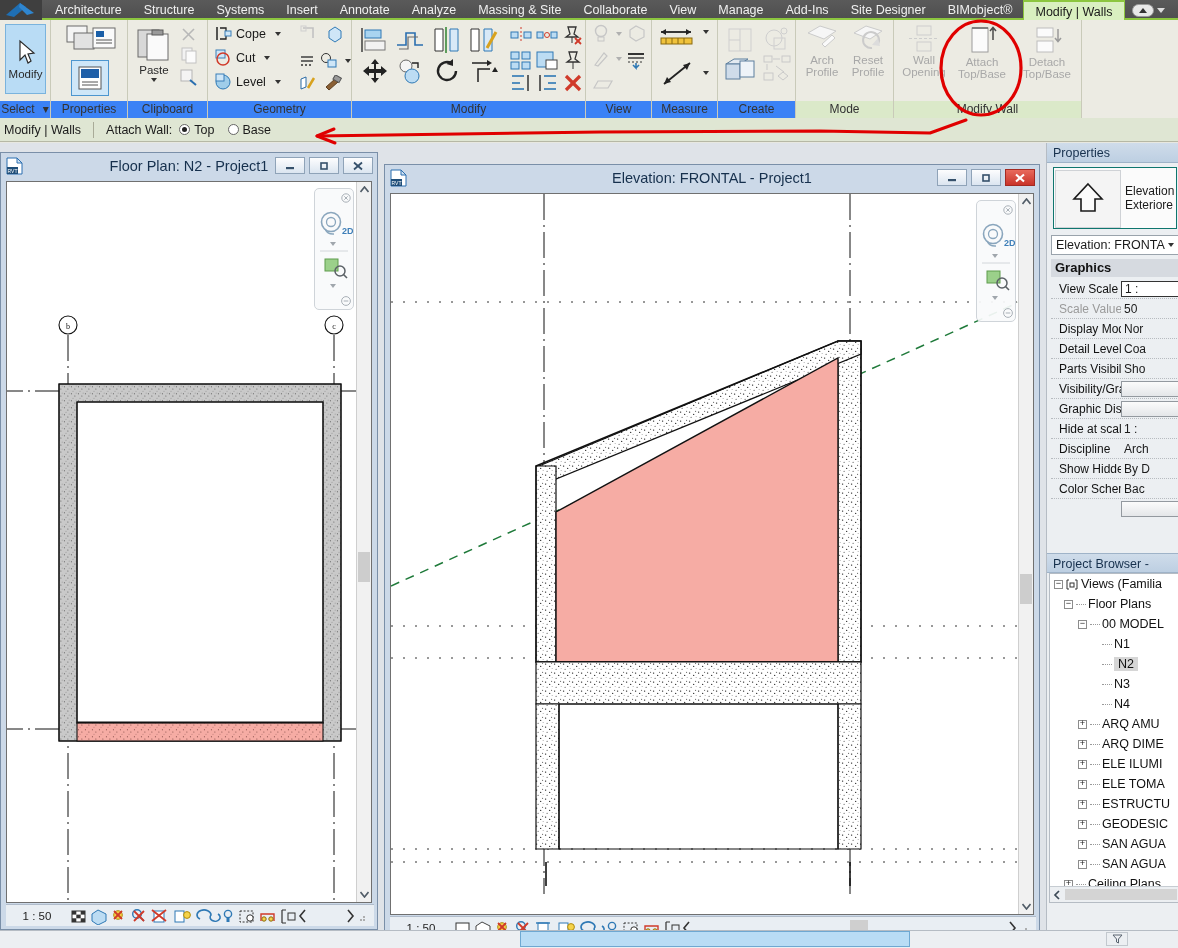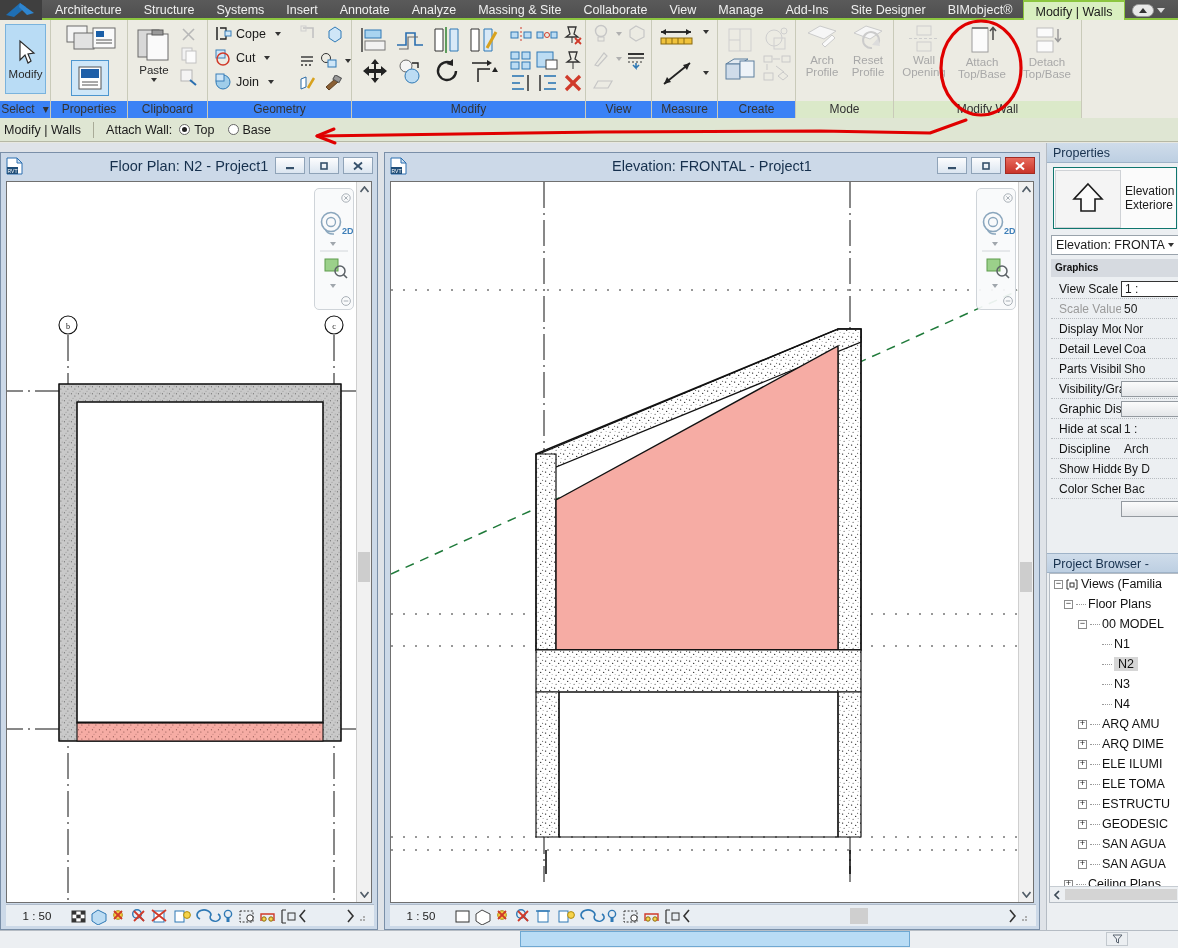--- a/index.html
+++ b/index.html
@@ -73,21 +73,21 @@
   .rdock{position:absolute;left:1046px;top:143px;width:132px;height:787px;background:#eceff2;border-left:1px solid #b5bcc4;}
   .dockhdr{height:20px;line-height:20px;padding-left:6px;font-size:12.5px;color:#16304d;
      background:linear-gradient(#cfdcea,#bdcfe2);border-bottom:1px solid #9fb3c8;}
   .ptypecard{position:absolute;left:6px;top:24px;width:124px;height:62px;background:#fbfbfb;border:1px solid #0f766e;display:flex;align-items:center;}
   .ptypethumb{width:66px;height:58px;margin:1px 4px 0 1px;background:#f4f4f4;border:1px solid #cfd2d6;display:flex;align-items:center;justify-content:center;}
   .ptypetext{font-size:12px;line-height:14px;color:#1a1a1a;white-space:nowrap;}
   .pcombo{position:absolute;left:4px;top:92px;width:128px;height:20px;background:#fff;border:1px solid #9aa3ac;
      display:flex;align-items:center;padding-left:4px;font-size:12.5px;}
   .pcombo .cart{margin-left:auto;margin-right:4px;}
   .grpbar{position:absolute;left:4px;width:128px;height:18px;line-height:18px;background:#d6dae0;
-     font-size:10px;font-weight:bold;padding-left:4px;color:#111;}
+     font-size:13px;font-weight:bold;padding-left:4px;color:#111;}
   .prow{position:absolute;left:4px;width:128px;height:20px;display:flex;align-items:center;
      border-bottom:1px dotted #b7bbc0;}
   .pk{width:70px;padding-left:8px;font-size:12px;white-space:nowrap;overflow:hidden;color:#111;}
   .pk.gray{color:#9a9a9a;}
   .pv{flex:1;font-size:12px;white-space:nowrap;overflow:hidden;padding-left:3px;}
   .pv.box{border:1px solid #333;background:#fff;height:16px;line-height:14px;}
   .pv.btn{border:1px solid #93999f;background:linear-gradient(#fbfbfb,#e4e6e9);height:16px;}
   .phelp{position:absolute;left:6px;font-size:12.5px;color:#17559b;text-decoration:underline;}
 
   
@@ -236,21 +236,21 @@
           <circle cx="9" cy="11" r="6" fill="none" stroke="#d03a2a" stroke-width="1.5"></circle>
         </svg>
         <span class="smlabel">Cut</span>
         <span class="cart" style="margin-left:6px;"></span>
       </div>
       <div class="smbtn" style="left:6px;top:52px;">
         <svg width="19" height="19" viewBox="0 0 19 19">
           <path d="M2 10 a7 7 0 0 1 14 0 a7 7 0 0 1 -14 0" fill="#9fcdea" stroke="#2f79b5"></path>
           <rect x="2" y="2" width="8" height="7" fill="#cfe6f7" stroke="#3a7fb8"></rect>
         </svg>
-        <span class="smlabel">Join</span>
+        <span class="smlabel">Level</span>
         <span class="cart" style="margin-left:6px;"></span>
       </div>
       <div class="smbtn" style="left:92px;top:5px;">
         <svg width="18" height="18" viewBox="0 0 18 18">
           <path d="M3 3 L13 3 L13 13" fill="none" stroke="#c2c2c2" stroke-width="1.6"></path>
           <rect x="1" y="1" width="5" height="5" fill="none" stroke="#cfcfcf"></rect>
         </svg>
       </div>
       <div class="smbtn" style="left:118px;top:5px;">
         <svg width="18" height="18" viewBox="0 0 18 18">
@@ -723,21 +723,21 @@
     </svg>
     <svg width="24" height="18" viewBox="0 0 24 18" style="margin-left:auto;margin-right:6px;">
       <path d="M4 3 L9 9 L4 15" fill="none" stroke="#333" stroke-width="1.6"></path>
       <circle cx="17" cy="13" r="1" fill="#999"></circle>
         <circle cx="20" cy="13" r="1" fill="#999"></circle>
         <circle cx="20" cy="10" r="1" fill="#999"></circle>
     </svg>
   </div>
 </div>
 
-<div class="win" style="left:384px;top:152px;width:656px;height:778px;">
+<div class="win" style="left:384px;top:164px;width:656px;height:778px;">
   <div class="wintitle">
     <svg class="wicon" viewBox="0 0 17 18">
       <path d="M1 1 L11 1 L16 6 L16 17 L1 17 Z" fill="#fff" stroke="#2a6fb0"></path>
       <path d="M11 1 L11 6 L16 6 Z" fill="#cfe1f2" stroke="#2a6fb0"></path>
       <rect x="1" y="10" width="11" height="7" fill="#1f4e79"></rect>
       <text x="6.5" y="16" font-size="5" fill="#fff" text-anchor="middle" font-family="Liberation Sans">RVT</text>
     </svg>
     <div class="wtxt">Elevation: FRONTAL - Project1</div>
     <div class="wbtns">
       <div class="wbtn">

